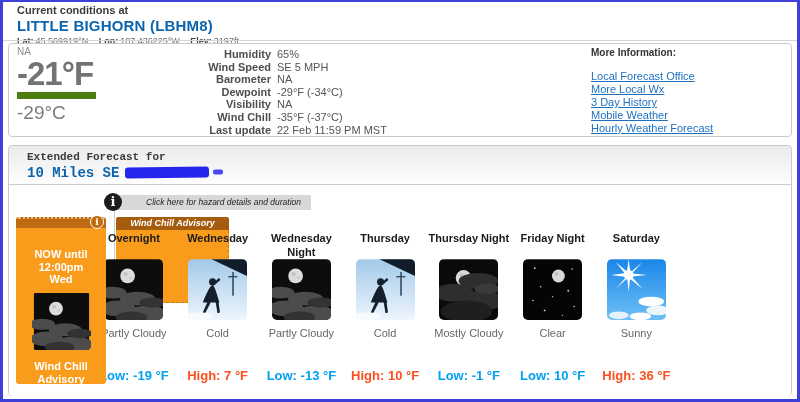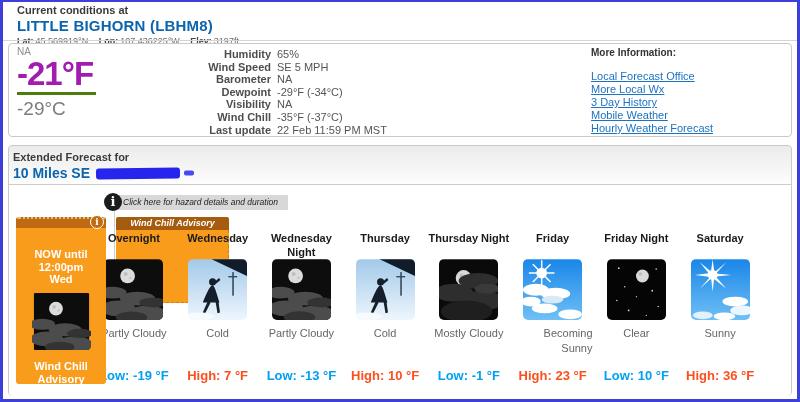--- a/index.html
+++ b/index.html
@@ -19,50 +19,50 @@
 
   
   .panel{position:absolute;border:1px solid #c9c9c9;border-radius:4px;background:#fff;box-sizing:border-box;}
   .cc-panel{left:5px;top:41px;width:784px;height:94px;}
   .ef-panel{left:5px;top:143px;width:784px;height:251px;
             background:linear-gradient(#ebebeb,#ffffff 42px);}
 
   
   .temp-block{position:absolute;left:8px;top:2px;}
   .na{font-size:10px;color:#8d8d8d;}
-  .temp-f{font-size:33px;font-weight:bold;color:#a21caf;letter-spacing:-1px;line-height:34px;
-          display:inline-block;border-bottom:3px solid #4d7c0f;padding:0 3px 1px 0;}
+  .temp-f{font-size:33px;font-weight:bold;color:#737373;letter-spacing:-1px;line-height:34px;
+          display:inline-block;border-bottom:7px solid #4d7c0f;padding:0 3px 1px 0;}
   .temp-c{font-size:19px;color:#7c7c7c;margin-top:3px;}
 
   .cond-table{position:absolute;left:130px;top:4px;border-collapse:collapse;}
   .cond-table td{font-size:11px;color:#555;padding:0;line-height:12.6px;white-space:nowrap;}
   .cond-table td.l{font-weight:bold;color:#4e4e4e;text-align:right;width:132px;padding-right:6px;}
 
   .more-info{position:absolute;left:582px;top:3px;}
   .mi-head{font-size:10px;font-weight:bold;color:#333;margin-bottom:12px;}
   .more-info a{display:block;font-size:11px;line-height:13px;color:#1d72c1;text-decoration:underline;cursor:pointer;}
 
   
-  .ef-head{position:absolute;left:4px;top:5px;}
+  .ef-head{position:absolute;left:18px;top:5px;font-family:Liberation Mono, monospace;}
   .ef-kicker{font-size:11px;font-weight:bold;color:#3a3a3a;}
   .ef-loc{font-size:14px;font-weight:bold;color:#0b64ad;margin-top:2px;}
   .redact{display:inline-block;vertical-align:middle;width:84px;height:11px;background:#2525ee;
           border-radius:3px;transform:rotate(-.6deg);margin-left:6px;position:relative;top:-1px;}
   .redact:after{content:"";position:absolute;right:-14px;top:3px;width:10px;height:5px;
           background:#4848f2;box-shadow:-14px 1px 0 -1px #2525ee;border-radius:2px;}
 
   
   .ef-body{position:absolute;left:0;top:38px;width:782px;height:211px;border-top:1px solid #cccccc;
            background:#fff;border-radius:0 0 4px 4px;}
 
   .haz-ico{position:absolute;left:95px;top:8px;width:18px;height:18px;border-radius:50%;
            background:#1c1c1c;color:#fff;font-family:"DejaVu Serif",serif;font-weight:bold;
            font-size:13px;line-height:18px;text-align:center;z-index:5;cursor:pointer;}
   .haz-bar{position:absolute;left:106px;top:10px;height:15px;line-height:15px;background:#d8d8d8;
-           padding:0 10px 0 8px;font-size:8.5px;font-style:italic;color:#222;z-index:4;cursor:pointer;white-space:nowrap;}
+           padding:0 10px 0 31px;font-size:8.5px;font-style:italic;color:#222;z-index:4;cursor:pointer;white-space:nowrap;}
 
   .vdiv{position:absolute;left:105px;top:24px;width:1px;height:88px;background:#cfcfcf;}
 
   
   .alert-card{position:absolute;left:7px;top:32px;width:90px;height:167px;background:#f99c1b;
               border-radius:3px;z-index:3;text-align:center;cursor:pointer;}
   .ac-strip{height:11px;background:#bd6a12;border-radius:3px 3px 0 0;border-top:2px dotted #eeb878;
             box-sizing:border-box;position:relative;}
   .ac-info{position:absolute;right:2px;top:-4px;width:12px;height:12px;border-radius:50%;
            background:#c06c10;border:1.5px solid #fff;color:#fff;font-family:"DejaVu Serif",serif;
@@ -341,30 +341,20 @@
           <div class="day">Thursday Night</div>
           <div class="pic">
                 <svg>
                   <use href="#sym-mostly-cloudy-night"></use>
                 </svg>
               </div>
           <div class="desc">Mostly Cloudy</div>
           <div class="temp low"><span>Low:</span> <span>-1 °F</span></div>
         </div>
 
-        <div class="col">
-          <div class="day">Friday</div>
-          <div class="pic">
-                <svg>
-                  <use href="#sym-becoming-sunny"></use>
-                </svg>
-              </div>
-          <div class="desc">Becoming Sunny</div>
-          <div class="temp high"><span>High:</span> <span>23 °F</span></div>
-        </div>
 
         <div class="col">
           <div class="day">Friday Night</div>
           <div class="pic">
                 <svg>
                   <use href="#sym-clear-night"></use>
                 </svg>
               </div>
           <div class="desc">Clear</div>
           <div class="temp low"><span>Low:</span> <span>10 °F</span></div>

